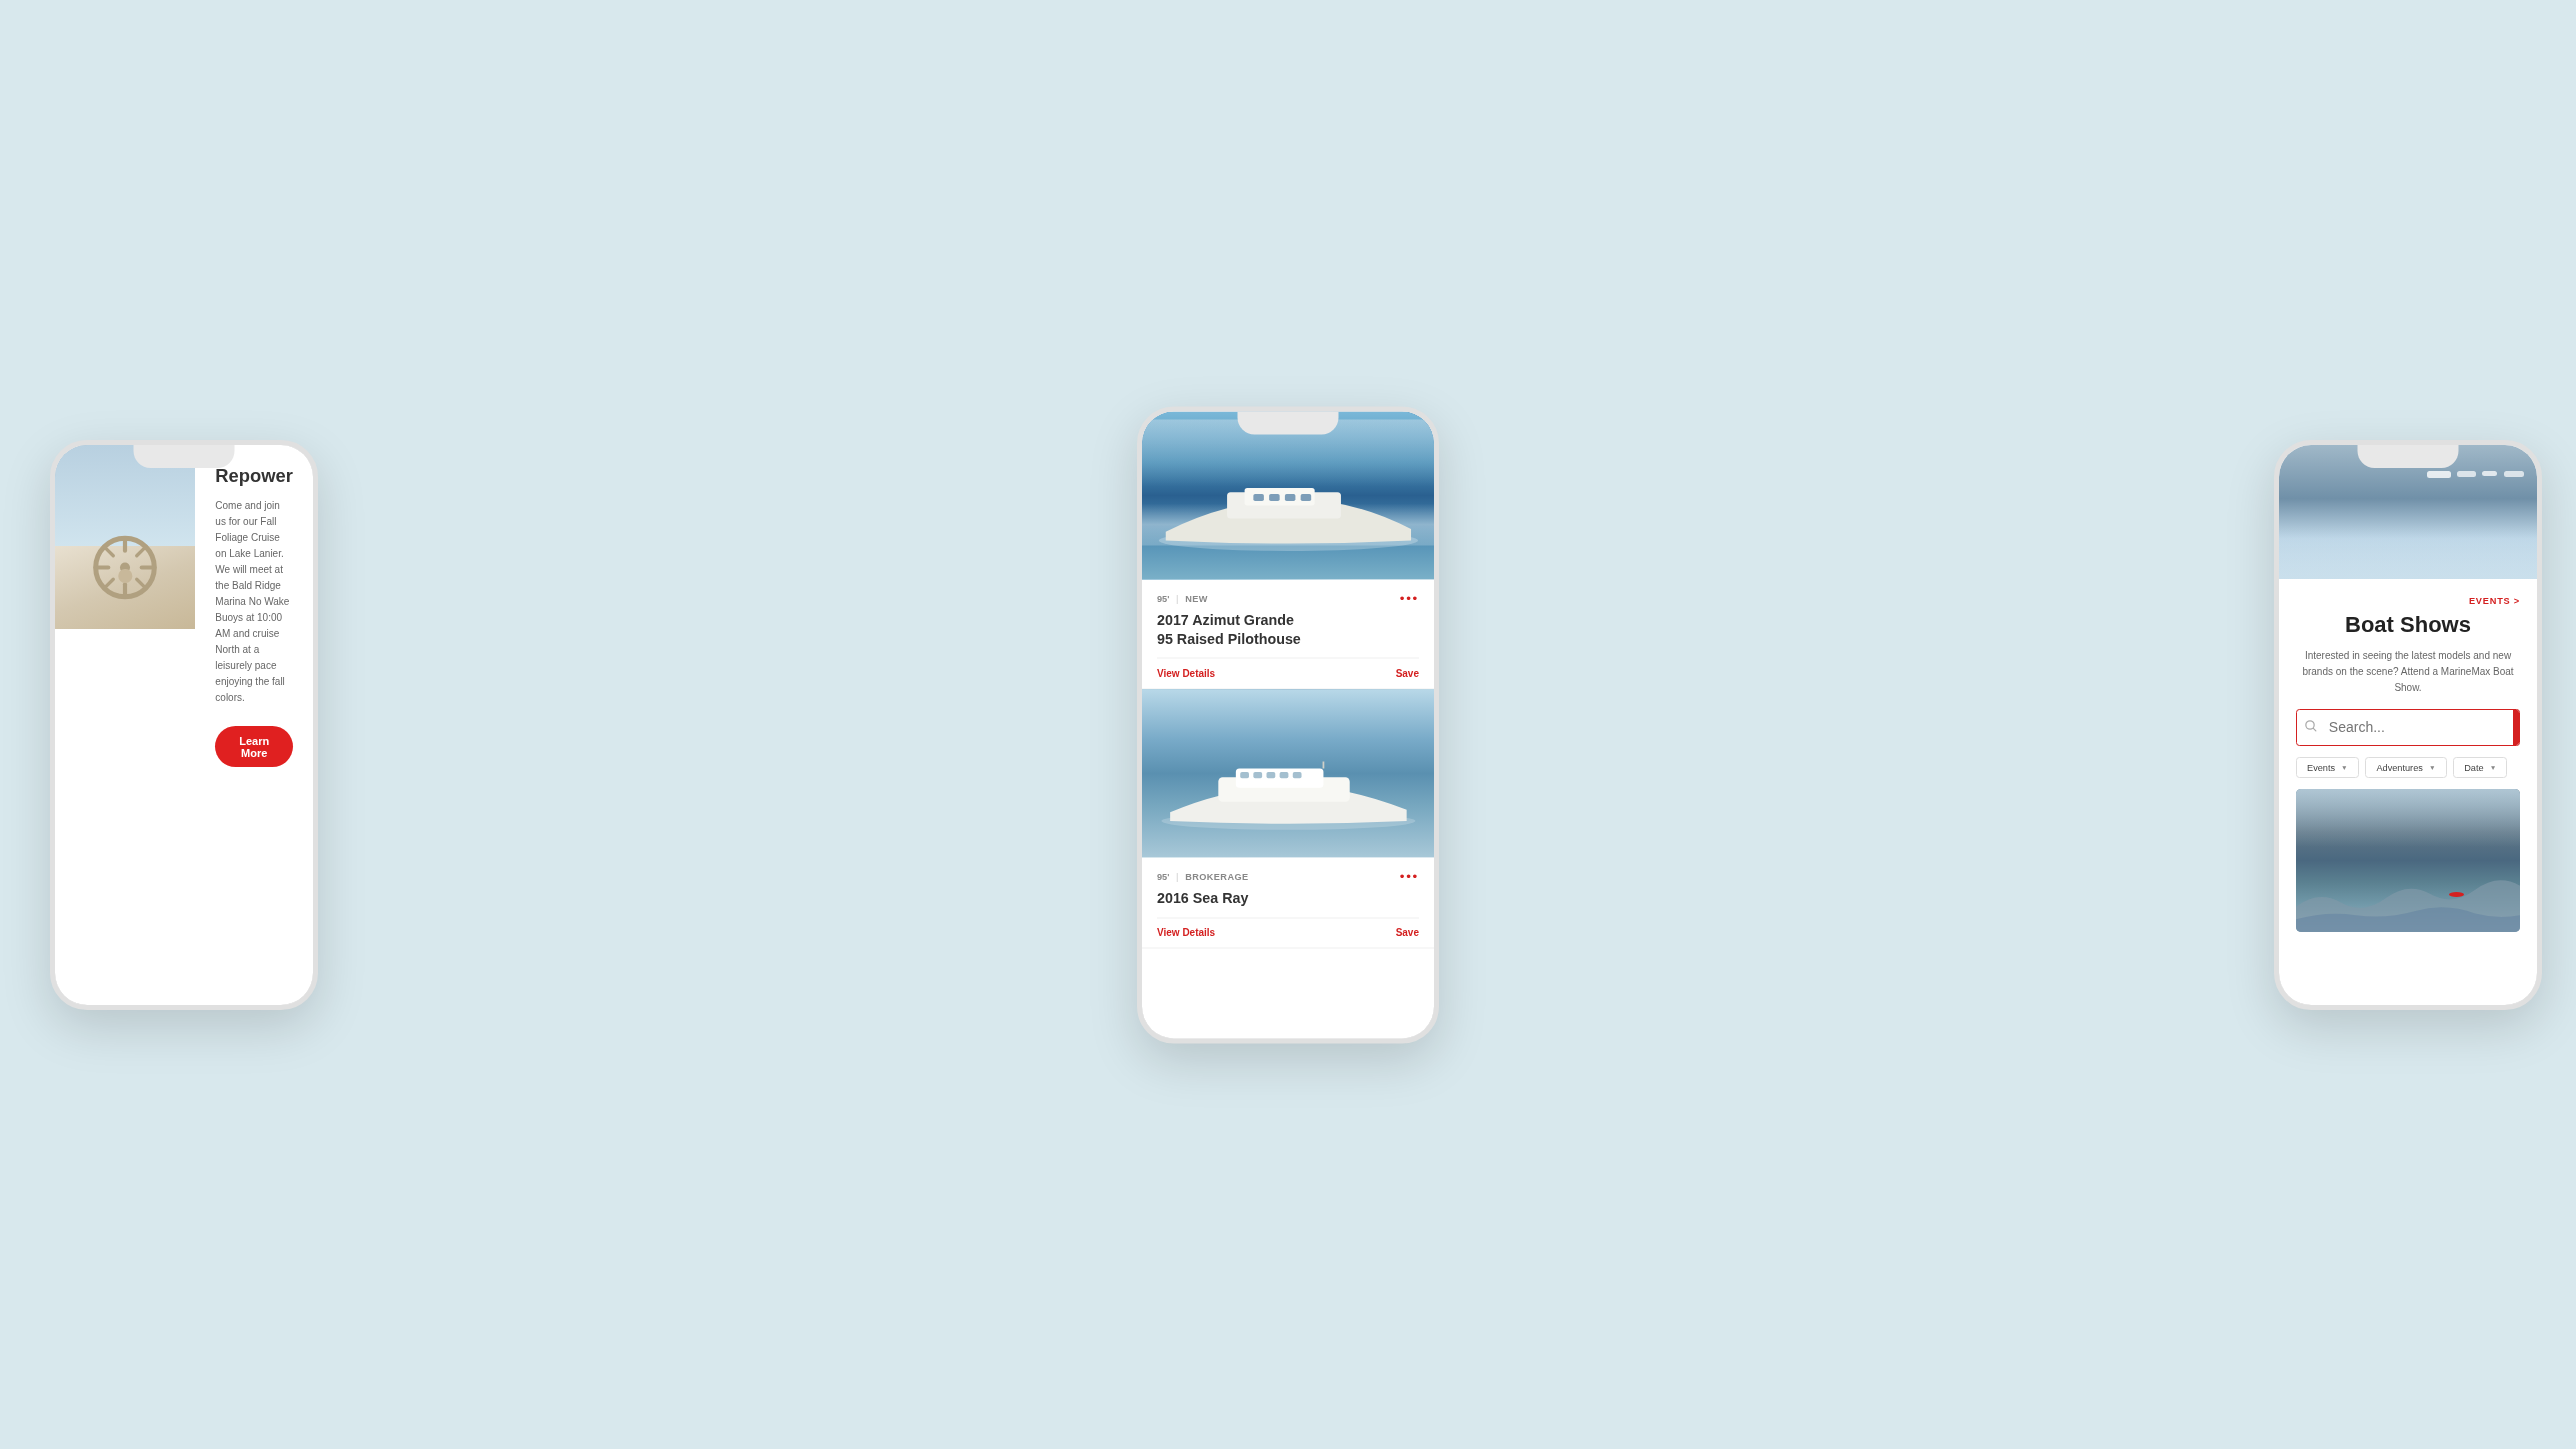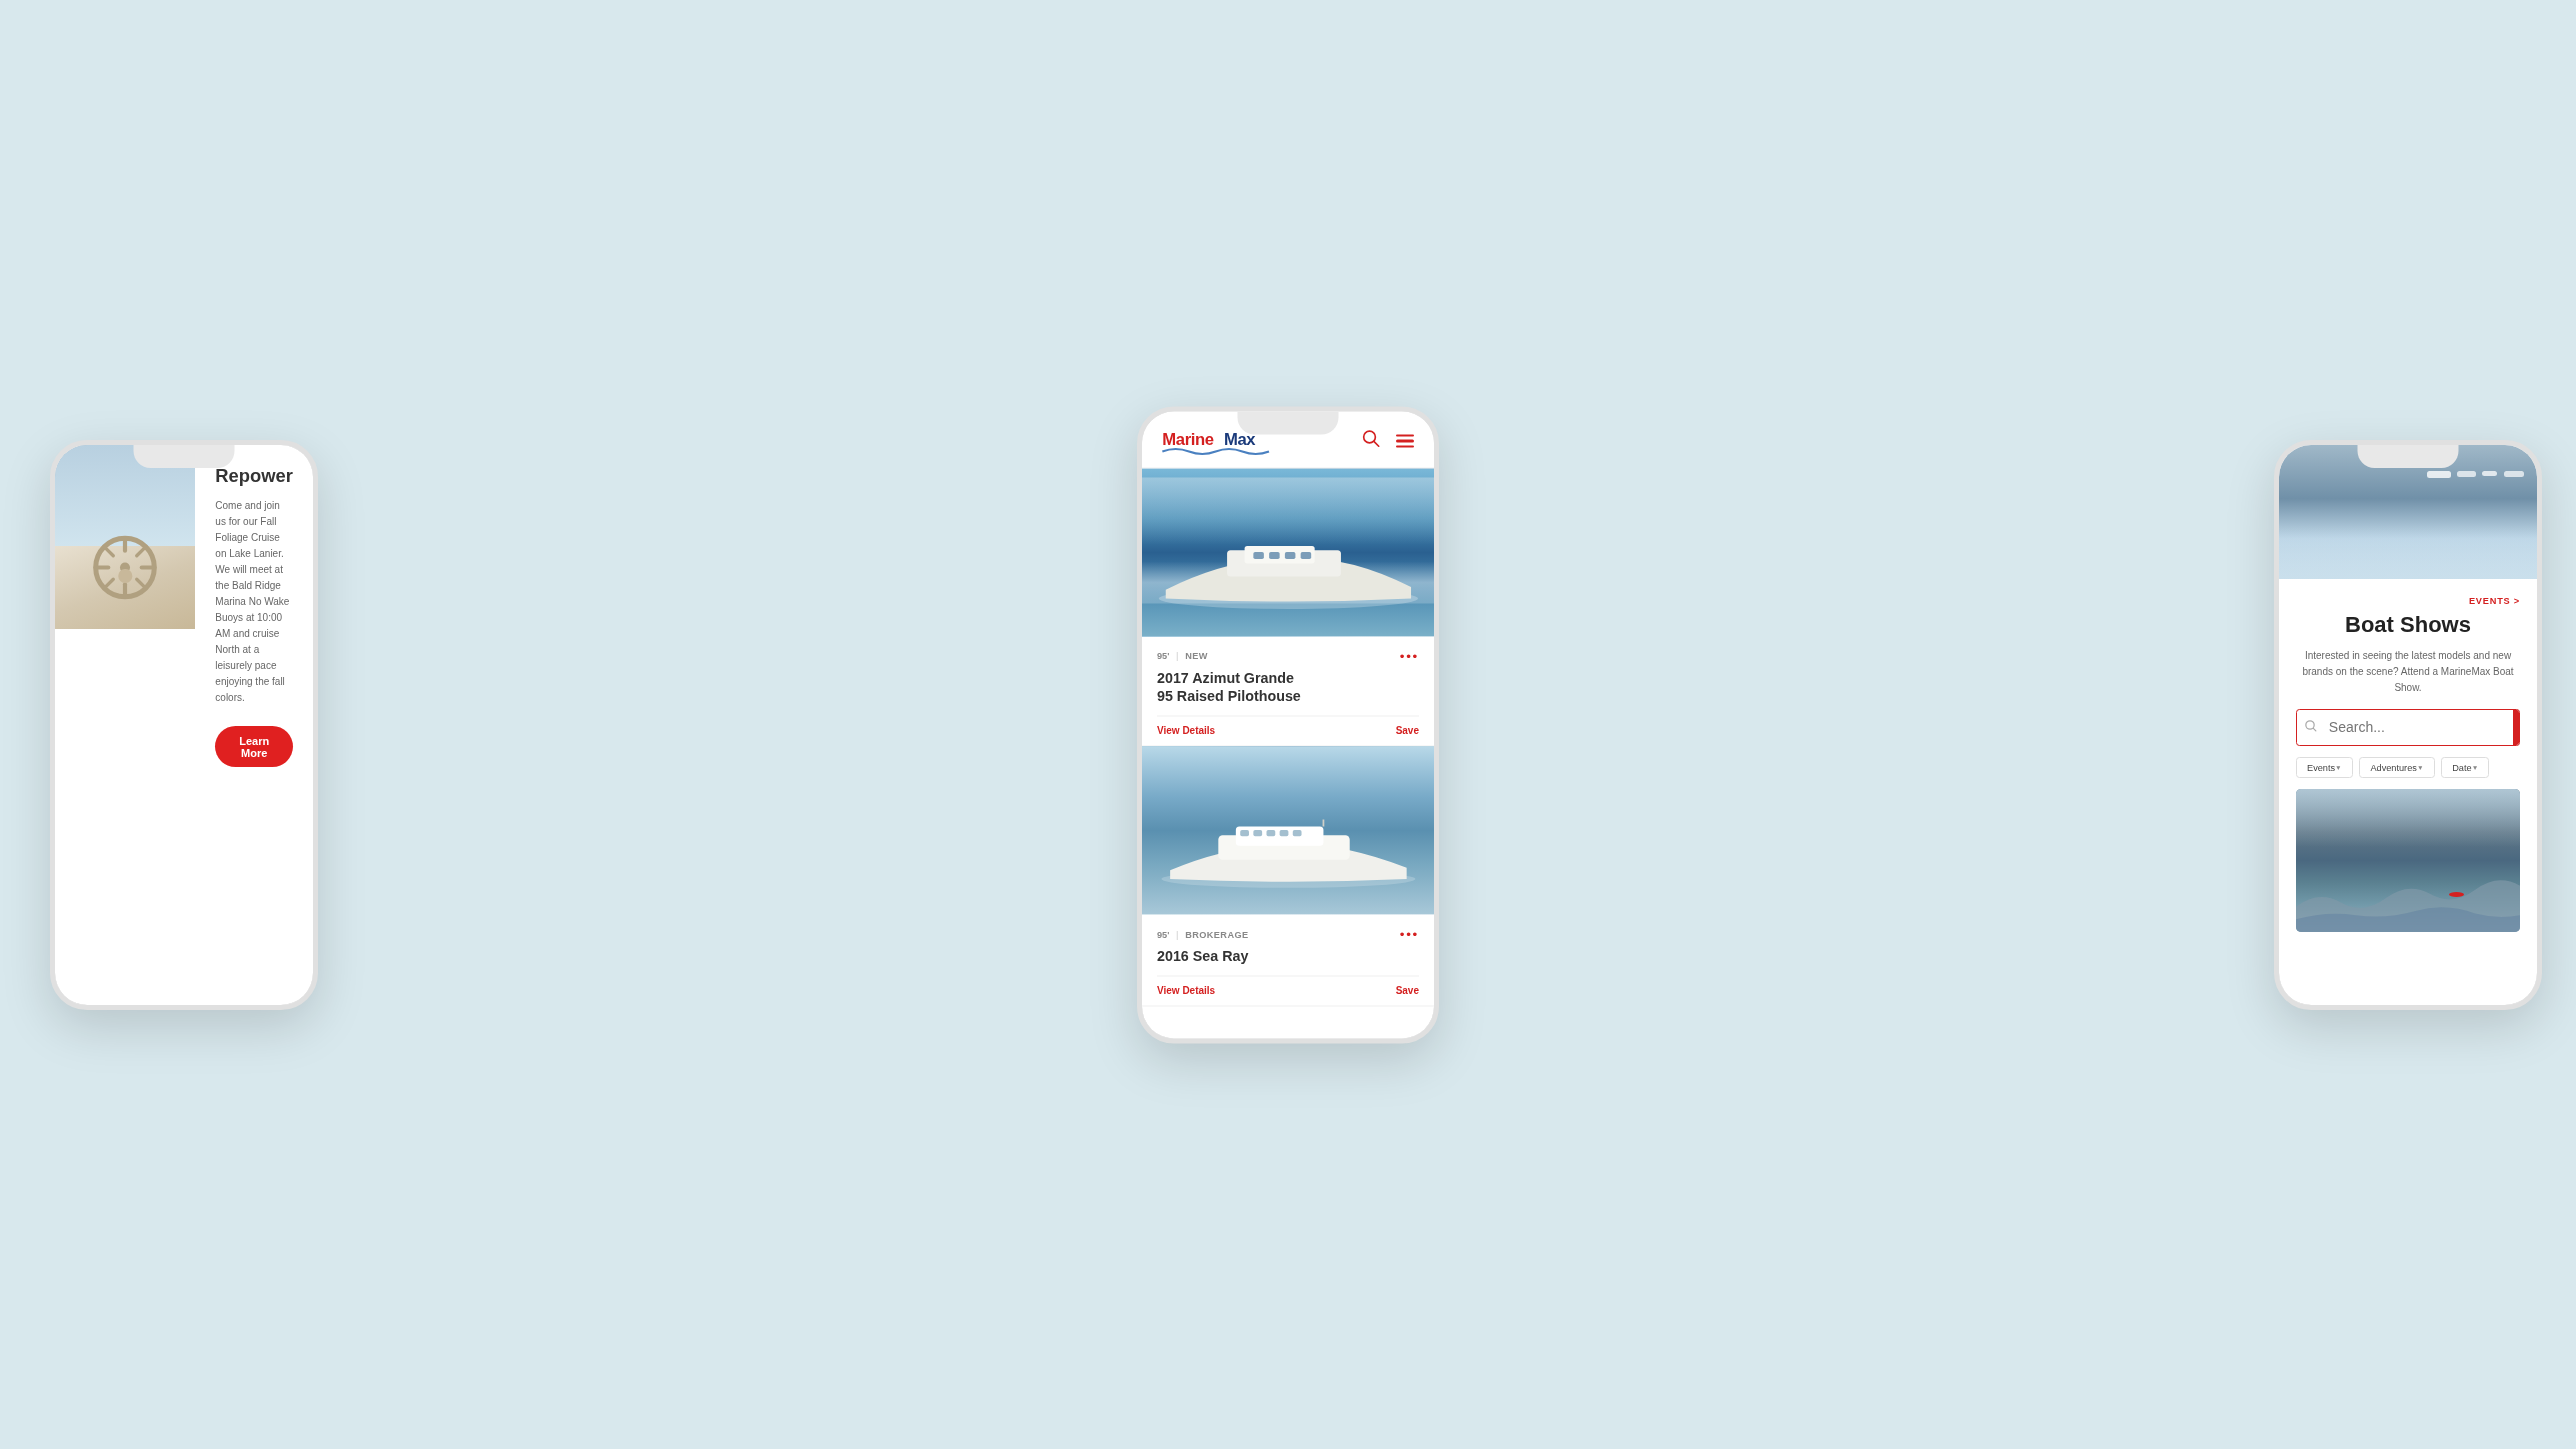--- a/index.html
+++ b/index.html
@@ -363,21 +363,21 @@
 
     .filter-row {
       display: flex;
       gap: 6.7px;
       margin-bottom: 11.7px;
     }
 
     .filter-btn {
       display: flex;
       align-items: center;
-      gap: 0;
+      gap: 6px;
       padding: 4.2px 10px;
       border: 0.8px solid #ddd;
       border-radius: 3.4px;
       background: #fff;
       font-size: 9.2px;
       color: #444;
       cursor: pointer;
     }
 
     .filter-btn .chevron {
@@ -457,44 +457,20 @@
         <p>Come and join us for our Fall Foliage Cruise on Lake Lanier. We will meet at the Bald Ridge Marina No Wake Buoys at 10:00 AM and cruise North at a leisurely pace enjoying the fall colors.</p>
         <button class="btn-learn-more">Learn More</button>
       </div>
     </div>
   </div>
 
   <div class="phone-frame phone-center">
     <div class="phone-notch"></div>
     <div class="phone-inner">
 
-      <div class="marinemax-header">
-        <div class="marinemax-logo">
-
-          <svg width="109" height="30" viewBox="0 0 130 36">
-            <text x="0" y="22" font-family="Arial Black, sans-serif" font-weight="900" font-size="20" fill="#d42020" letter-spacing="-0.5">Marine</text>
-            <text x="74" y="22" font-family="Arial Black, sans-serif" font-weight="900" font-size="20" fill="#1a3a7a" letter-spacing="-0.5">Max</text>
-
-            <path d="M0 30 Q16 24 32 30 Q48 36 64 30 Q80 24 96 30 Q112 36 128 30" fill="none" stroke="#4a80c0" stroke-width="2.5"></path>
-          </svg>
-        </div>
-        <div class="header-icons">
-          <span class="header-icon">
-            <svg width="18.4" height="18.4" viewBox="0 0 22 22" fill="none">
-              <circle cx="9" cy="9" r="7" stroke="#d42020" stroke-width="2"></circle>
-              <line x1="14.5" y1="14.5" x2="20" y2="20" stroke="#d42020" stroke-width="2" stroke-linecap="round"></line>
-            </svg>
-          </span>
-          <div class="hamburger">
-            <span></span>
-            <span></span>
-            <span></span>
-          </div>
-        </div>
-      </div>
 
       <div class="center-phone-scroll">
 
         <div class="boat-listing">
 
           <div class="boat-img-1" style="height:168px;">
 
             <div style="position:absolute;top:0;left:0;right:0;bottom:0;background:linear-gradient(180deg,#7ab8d8 0%,#4a90b8 30%,#2a6090 50%,#4888b0 70%,#7ab0c8 100%);"></div>
 
             <div style="position:absolute;top:5%;left:0;right:0;height:40%;background:linear-gradient(180deg,#c8dce8 0%,transparent 100%);opacity:0.5;"></div>

